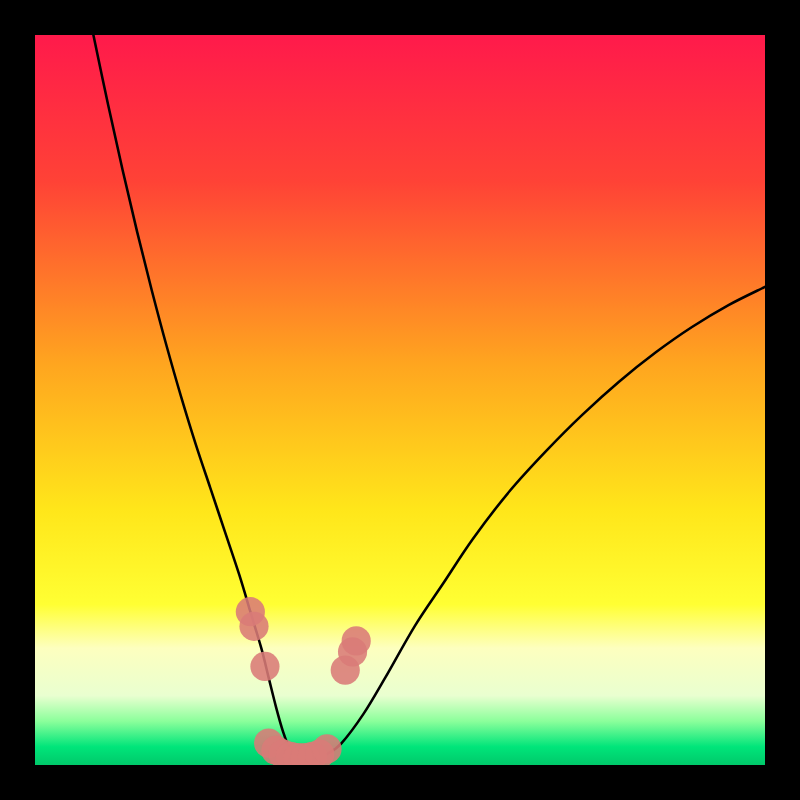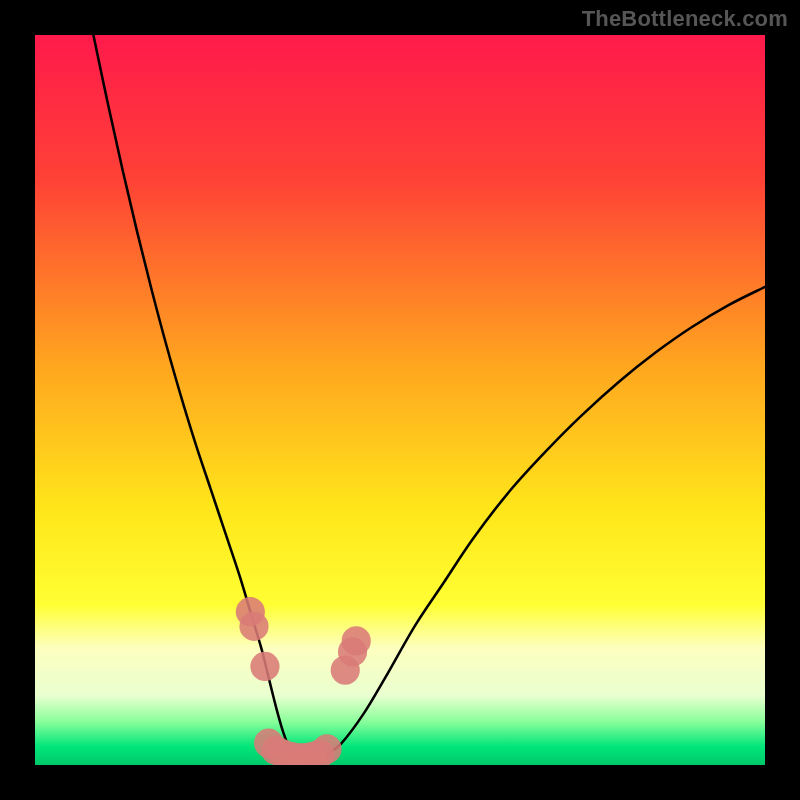--- a/index.html
+++ b/index.html
@@ -44,21 +44,20 @@
     position: absolute;
     inset: 0;
     width: 100%;
     height: 100%;
   }
 </style>
 </head>
 <body>
 
 <div class="frame">
-  <div class="watermark">TheBottleneck.com</div>
   <div class="plot-area">
     <svg class="gradient" viewBox="0 0 100 100" preserveAspectRatio="none">
       <defs>
         <linearGradient id="bg-grad" x1="0" y1="0" x2="0" y2="1">
             <stop offset="0%" stop-color="#ff1a4b"></stop>
             <stop offset="20%" stop-color="#ff4236"></stop>
             <stop offset="45%" stop-color="#ffa51f"></stop>
             <stop offset="65%" stop-color="#ffe61a"></stop>
             <stop offset="78%" stop-color="#ffff33"></stop>
             <stop offset="84%" stop-color="#fdffbf"></stop>

